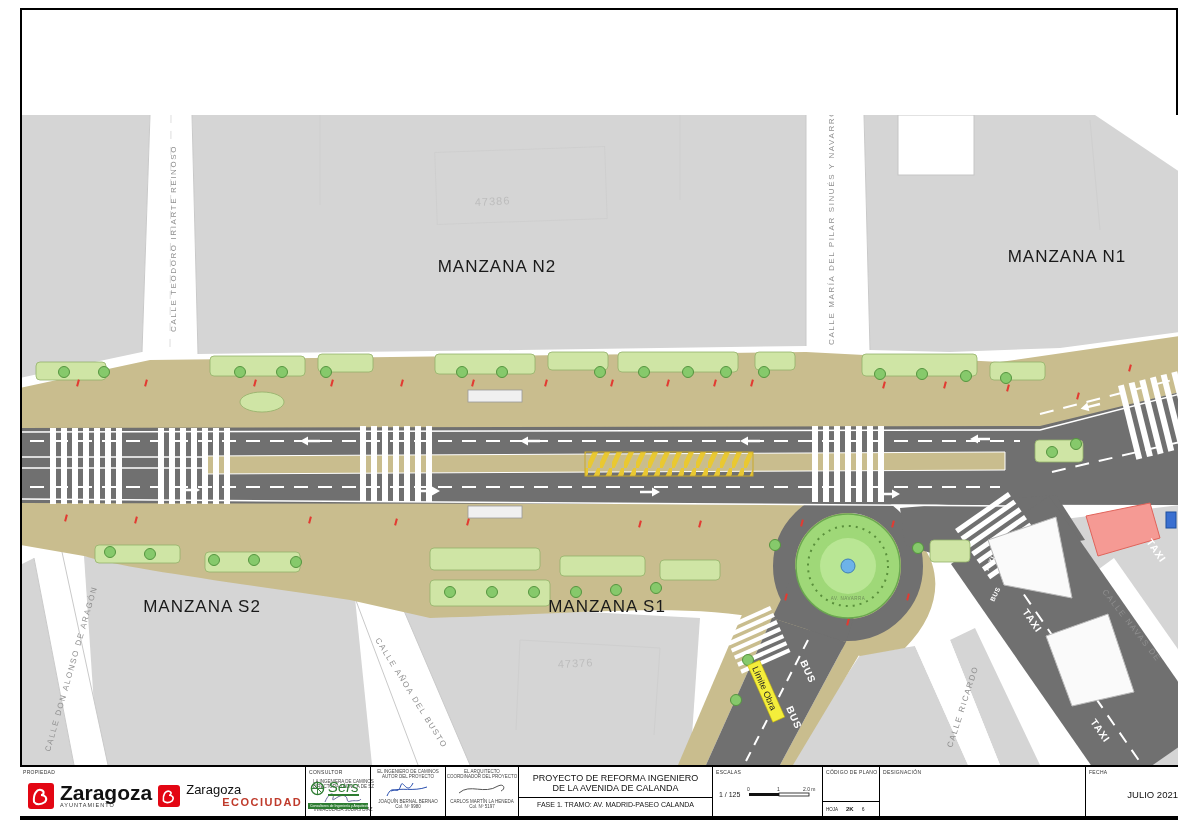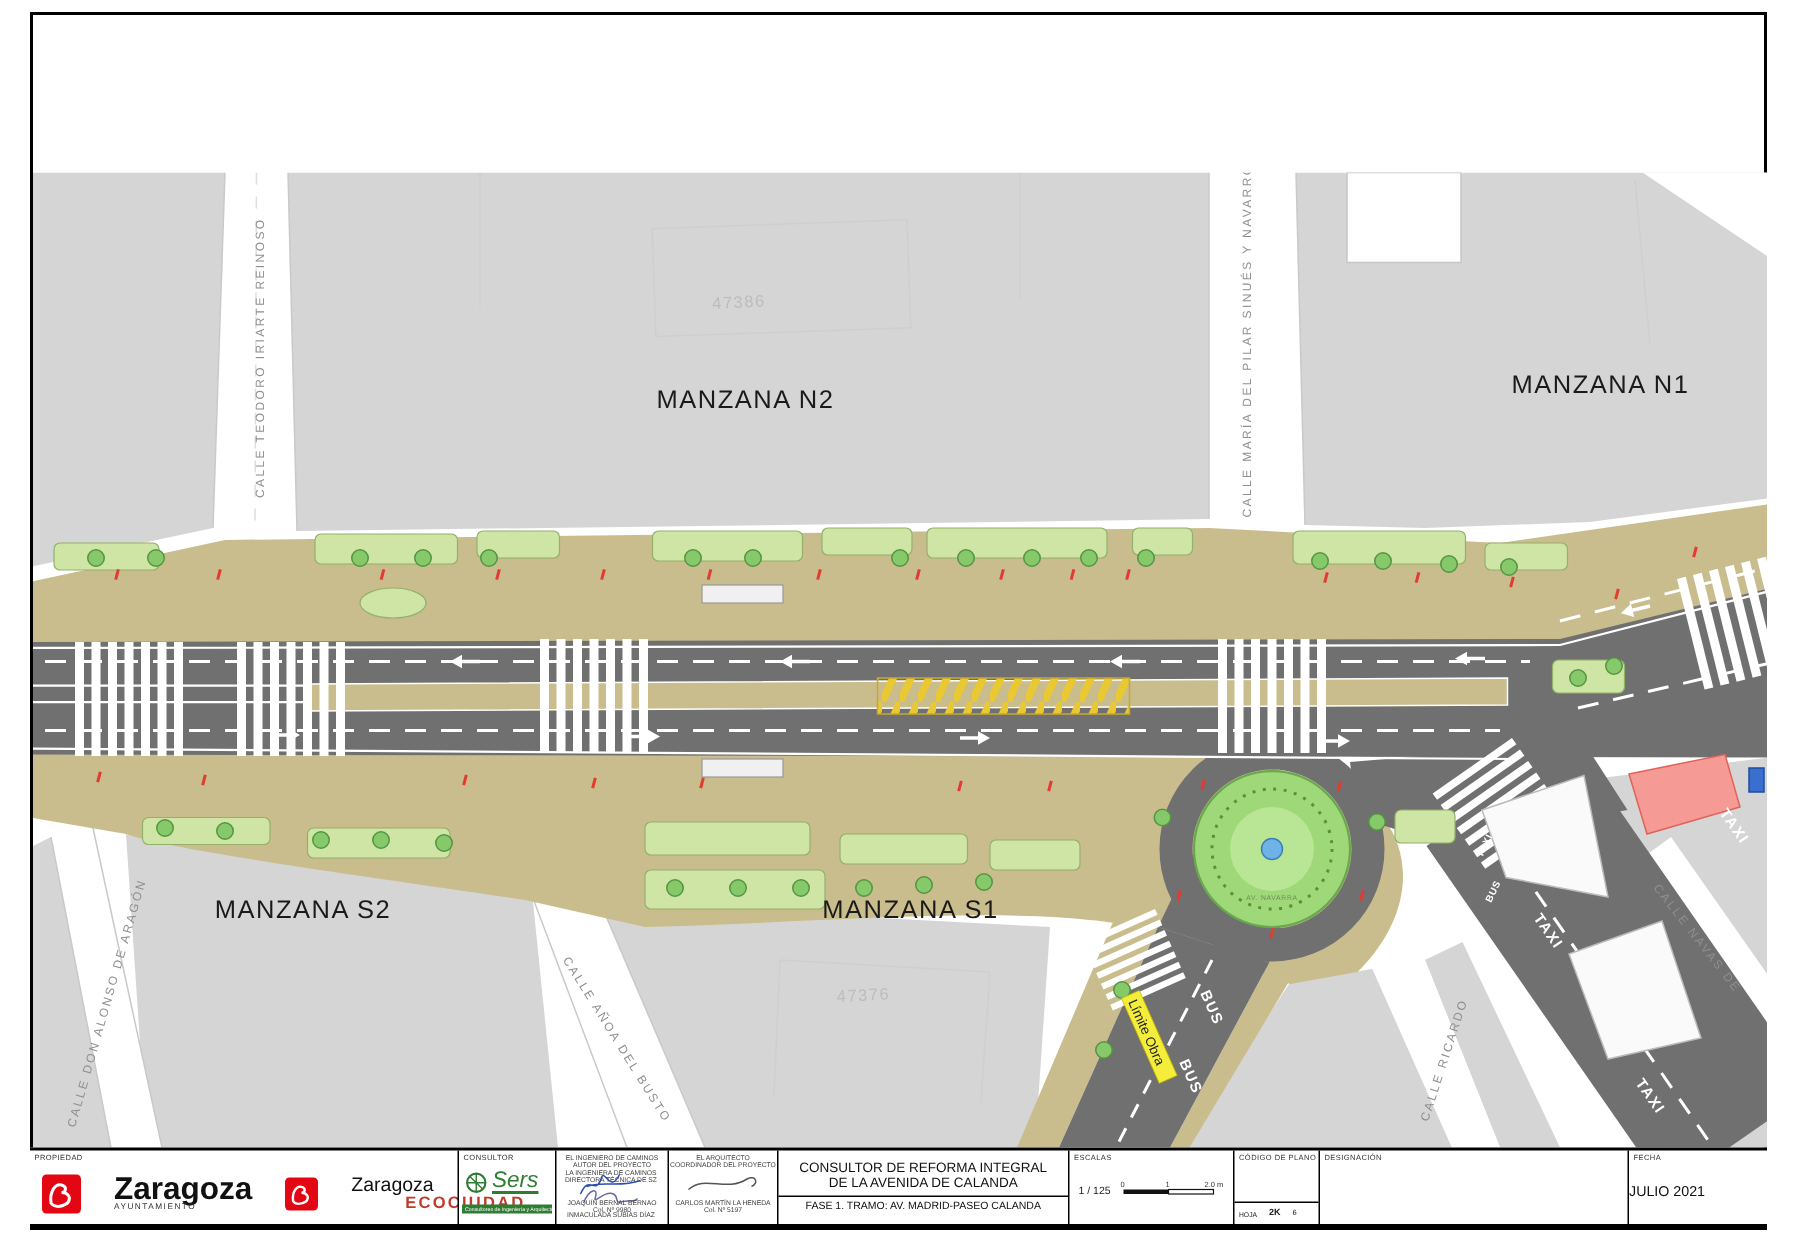--- a/index.html
+++ b/index.html
@@ -28,21 +28,21 @@
   .aytoname{font-size:21px;font-weight:bold;color:#111;line-height:19px;}
   .aytosub{font-size:5.5px;color:#333;letter-spacing:1px;}
   .econame{font-size:13px;color:#111;line-height:12px;}
   .ecosub{font-size:11px;font-weight:bold;color:#bf3a2b;letter-spacing:1.5px;margin-left:36px;}
   .tinyblock{font-size:4.5px;color:#444;text-align:center;line-height:5px;}
   .sig{display:block;margin:1px auto;}
   .sersbar{background:#2e7d32;color:#fff;font-size:3.5px;padding:1px 2px;white-space:nowrap;}
   .sersname{color:#2e7d32;font-size:15px;font-weight:normal;font-style:italic;border-bottom:2px solid #2e7d32;line-height:14px;}
   .projline{font-size:9px;text-align:center;color:#111;}
   .projline3{font-size:7px;text-align:center;color:#111;border-top:1px solid #000;padding-top:3px;margin-top:4px;}
-  .flexrow{display:flex;align-items:center;gap:22px;}
+  .flexrow{display:flex;align-items:center;gap:6px;}
 </style>
 </head>
 <body>
 
 <div id="sheet"></div>
 
 <div id="planTitle">
 </div>
 
 <svg id="plansvg" width="1200" height="839" viewBox="0 0 1200 839">
@@ -364,21 +364,21 @@
       <svg class="sig" width="52" height="18" viewBox="0 0 52 18">
         <path d="M3,13 C14,3 28,15 42,6 C48,3 50,9 45,11" fill="none" stroke="#555" stroke-width="1"></path>
       </svg>
       <div>CARLOS MARTÍN LA HENEDA</div>
       <div>Col. Nº 5197</div>
     </div>
   </div>
 
   <div class="cell" style="left:498px;width:194px;">
     <div style="margin-top:6px;">
-      <div class="projline">CONSULTOR DE REFORMA INTEGRAL</div>
+      <div class="projline">PROYECTO DE REFORMA INGENIERO</div>
       <div class="projline">DE LA AVENIDA DE CALANDA</div>
       <div class="projline3">FASE 1. TRAMO: AV. MADRID-PASEO CALANDA</div>
     </div>
   </div>
 
   <div class="cell" style="left:692px;width:110px;">
     <span class="mini">ESCALAS</span>
     <span style="position:absolute;left:6px;top:24px;font-size:7px;">1 / 125</span>
     <svg width="72" height="18" viewBox="0 0 72 18" style="position:absolute;left:32px;top:17px;">
       <rect x="4" y="9" width="30" height="3" fill="#111"></rect>
@@ -397,15 +397,15 @@
       <span style="font-size:5px;">6</span>
     </div>
   </div>
 
   <div class="cell" style="left:859px;width:206px;">
     <span class="mini">DESIGNACIÓN</span>
   </div>
 
   <div class="cell" style="left:1065px;width:93px;border-right:none;">
     <span class="mini">FECHA</span>
-    <div style="position:absolute;left:0;right:0;top:22px;text-align:left;font-size:9.5px;color:#111;">JULIO 2021</div>
+    <div style="position:absolute;left:0;right:0;top:22px;text-align:right;font-size:9.5px;color:#111;">JULIO 2021</div>
   </div>
 </div>
 
 </body></html>

